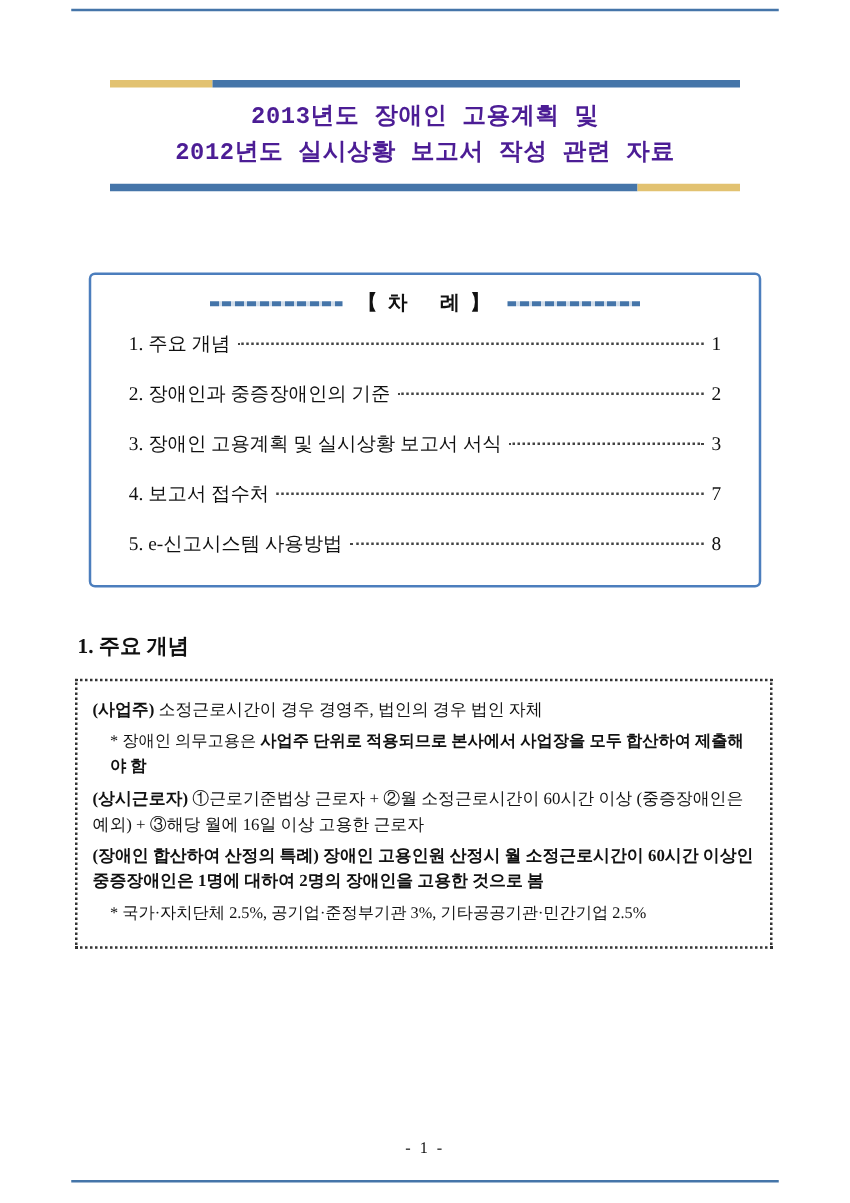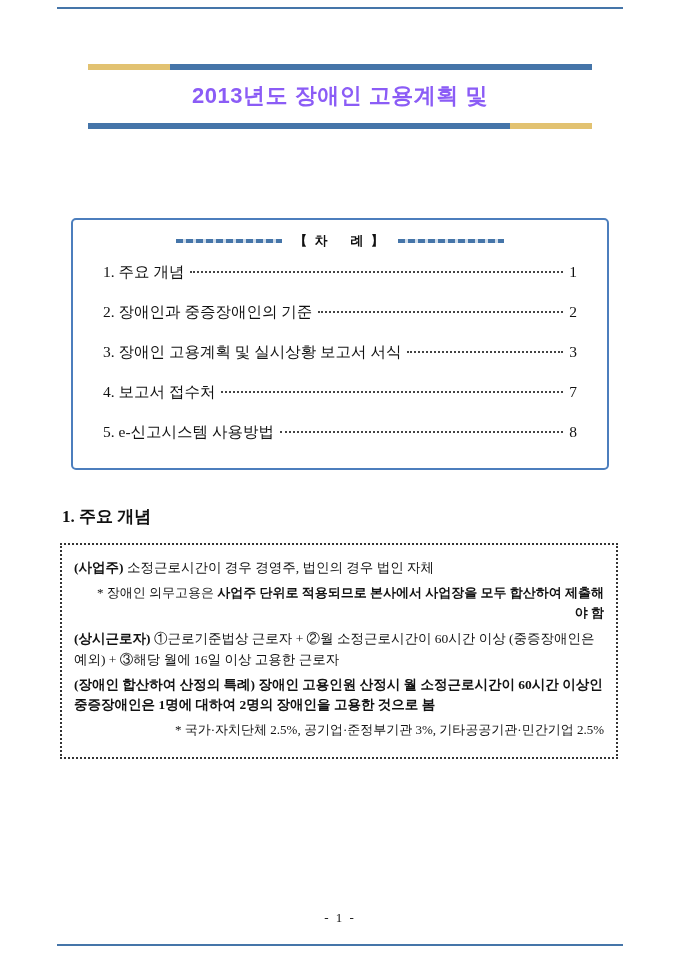--- a/index.html
+++ b/index.html
@@ -11,67 +11,68 @@
   .rule{position:absolute;left:57px;width:566px;height:2px;background:#4575a9;}
   .rule-top{top:7px;}
   .rule-bottom{top:944px;}
 
   
   .title-block{position:absolute;top:64px;left:88px;width:504px;text-align:center;}
   .bar{height:6px;display:flex;}
   .bar .seg-blue{background:#4575a9;flex:1;}
   .bar .seg-yellow{background:#e2c271;width:82px;}
   .title-text{
-    margin:9px 0 11px;font-family:Liberation Sans, sans-serif;
-    font-weight:bold;font-size:22px;line-height:1.5;color:#8b5cf6;letter-spacing:0.5px;
+    margin:9px 0 11px;font-family:Liberation Mono, monospace;
+    font-weight:bold;font-size:19px;line-height:1.5;color:#4c1d95;letter-spacing:0.5px;
   }
 
   
   .toc-box{
     position:absolute;top:218px;left:71px;width:538px;height:252px;box-sizing:border-box;
     border:2px solid #4c7ebd;border-radius:5px;padding:12px 30px 0;overflow:hidden;
   }
   .toc-header{display:flex;align-items:center;justify-content:center;gap:12px;}
   .toc-deco{height:4px;width:106px;background:repeating-linear-gradient(90deg,#4575a9 0 7px,rgba(69,117,169,0.25) 7px 10px);}
-  .toc-title{font-size:13px;font-weight:bold;letter-spacing:2px;white-space:pre;}
+  .toc-title{font-size:16px;font-weight:bold;letter-spacing:2px;white-space:pre;}
   .toc-list{margin-top:12px;}
   .toc-item{display:flex;align-items:baseline;height:40px;font-size:15.5px;}
   .toc-label{white-space:nowrap;}
   .toc-leader{flex:1;border-bottom:2px dotted #444;margin:0 6px;transform:translateY(-4px);}
   .toc-page{white-space:nowrap;}
 
   
   .section-heading{position:absolute;top:505px;left:62px;font-size:17px;font-weight:bold;}
 
   
   .def-box{
     position:absolute;top:543px;left:60px;width:558px;box-sizing:border-box;
     border:2px dotted #333333;padding:8px 12px 10px;font-size:13.5px;line-height:1.5;
   }
   .def-para{margin:5px 0;}
-  .def-note{margin:1px 0 7px 14px;font-size:13px;text-align:right;}
+  .def-note{margin:1px 0 7px 14px;font-size:13px;}
   .b{font-weight:bold;}
 
   
   .footer{position:absolute;top:910px;left:0;width:100%;text-align:center;font-size:13px;letter-spacing:2px;}
 </style>
 </head>
 <body>
 
 <div class="page">
 
   <div class="rule rule-top"></div>
 
   <div class="title-block">
     <div class="bar">
       <span class="seg-yellow"></span>
       <span class="seg-blue"></span>
     </div>
     <div class="title-text">
       <div>2013년도 장애인 고용계획 및</div>
+      <div>2012년도 실시상황 보고서 작성 관련 자료</div>
     </div>
     <div class="bar">
       <span class="seg-blue"></span>
       <span class="seg-yellow"></span>
     </div>
   </div>
 
   <div class="toc-box">
     <div class="toc-header">
       <span class="toc-deco"></span>

